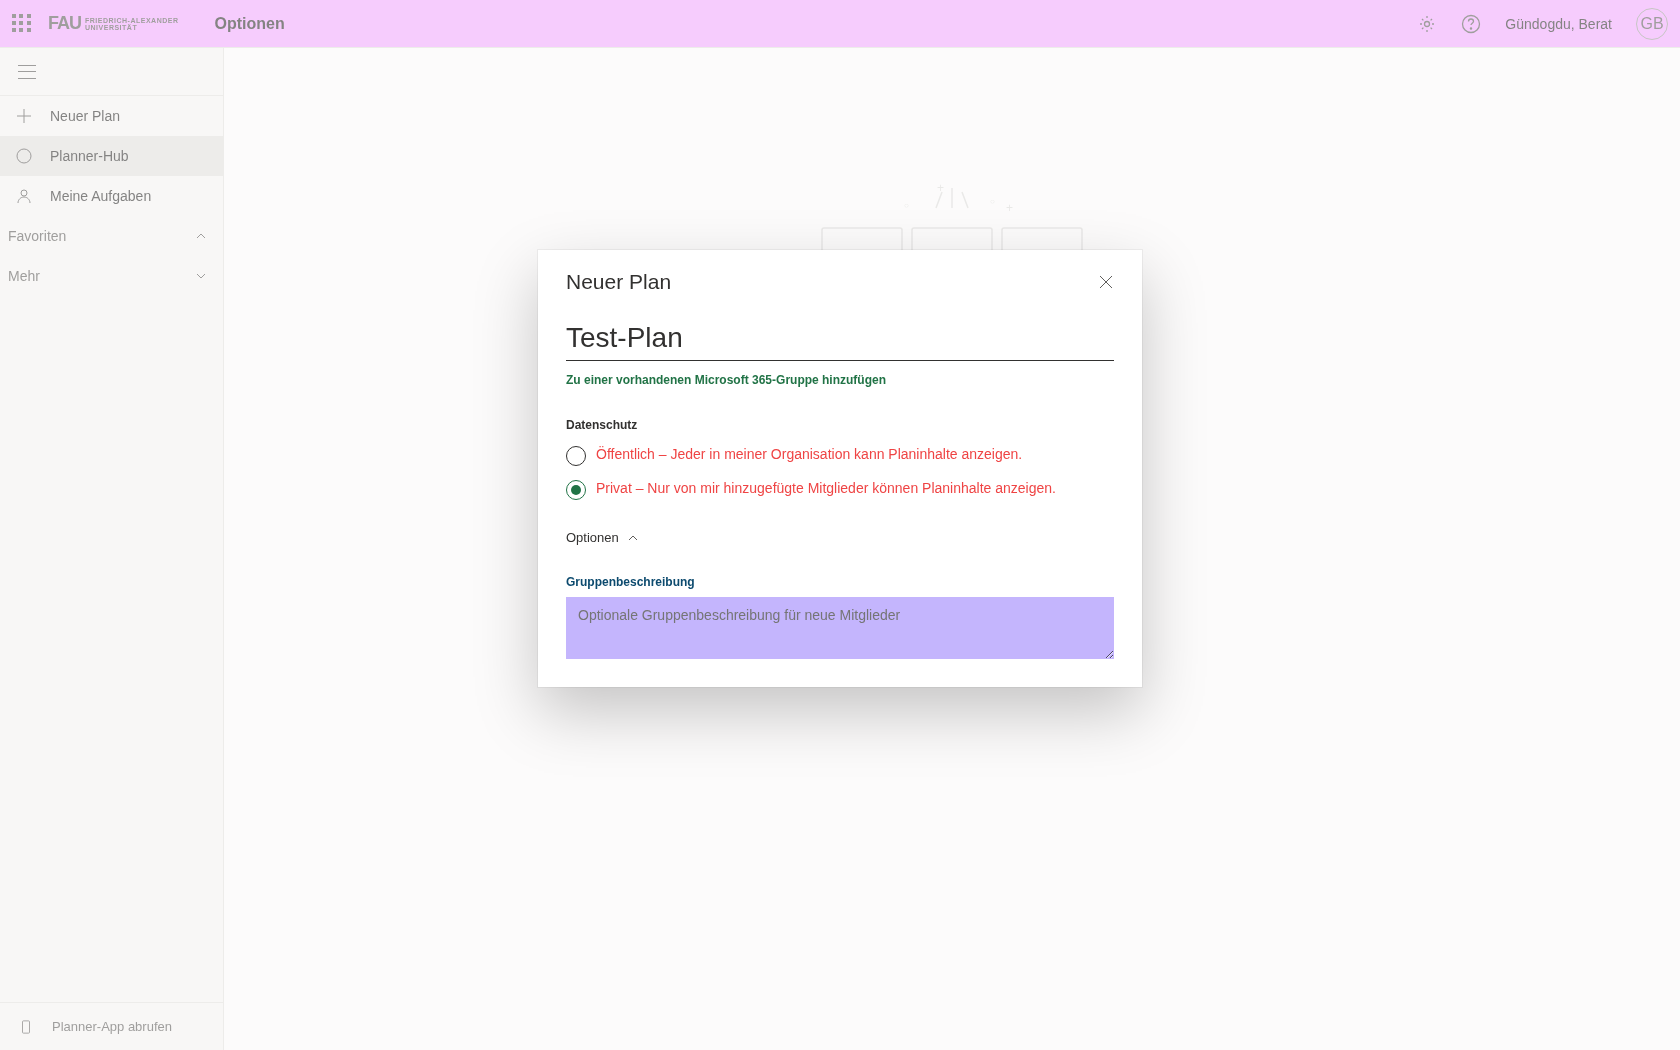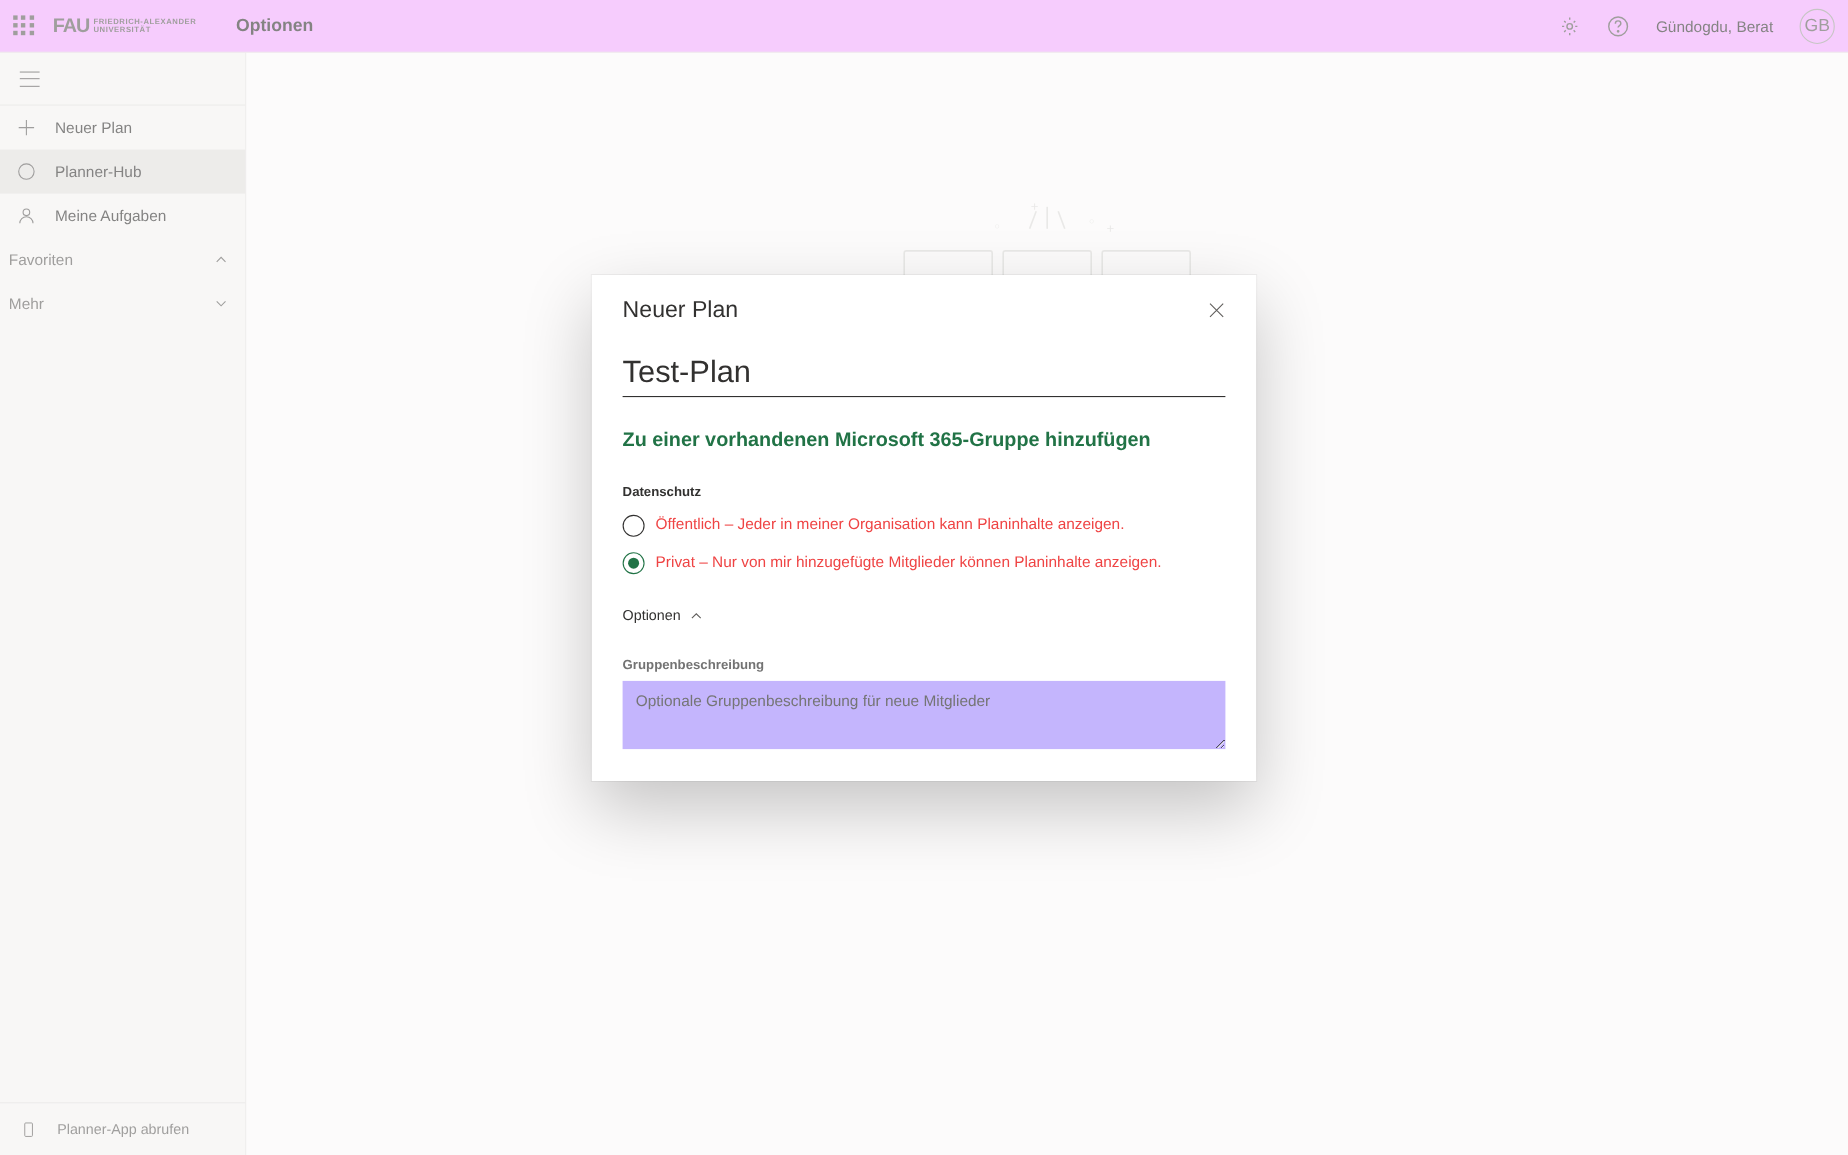--- a/index.html
+++ b/index.html
@@ -39,28 +39,28 @@
 .overlay { position: absolute; inset: 0; background: rgba(255,255,255,0.4); z-index: 5; }
 
 
 .dialog-wrap { position: fixed; inset: 0; display: flex; align-items: flex-start; justify-content: center; z-index: 10; padding-top: 250px; }
 .dialog { width: 604px; background: #fff; box-shadow: 0 25px 60px rgba(0,0,0,0.22), 0 0 0 1px rgba(0,0,0,0.05); }
 .dialog-header { display: flex; align-items: center; justify-content: space-between; padding: 20px 28px 4px 28px; }
 .dialog-title { font-size: 21px; font-weight: 400; color: #323130; }
 .close-btn { cursor: pointer; color: #605e5c; width: 16px; height: 16px; }
 .dialog-body { padding: 20px 28px 24px 28px; }
 .plan-input { width: 100%; border: none; border-bottom: 1px solid #323130; font-size: 28px; font-weight: 300; padding: 4px 0 6px 0; outline: none; color: #323130; background: transparent; }
-.link-text { color: #217346; font-size: 18px; font-weight: 600; margin-top: 28px; cursor: pointer; display: inline-block; }
+.link-text { color: #217346; font-size: 12px; font-weight: 600; margin-top: 12px; cursor: pointer; display: inline-block; }
 .section-label { font-size: 12px; font-weight: 600; color: #323130; margin-top: 30px; }
 .radio-row { display: flex; gap: 10px; margin-top: 14px; font-size: 14px; color: #ef4444; cursor: pointer; }
 .radio { width: 20px; height: 20px; border-radius: 50%; border: 1px solid #323130; display: flex; align-items: center; justify-content: center; flex-shrink: 0; }
 .radio.checked { border-color: #217346; }
 .radio.checked::after { content: ""; width: 10px; height: 10px; border-radius: 50%; background: #217346; }
 .options-toggle { display: flex; align-items: center; gap: 8px; font-size: 13px; color: #323130; margin-top: 30px; cursor: pointer; }
-.desc-label { font-size: 12px; font-weight: 600; color: #737373; margin-top: 30px; margin-bottom: 8px; }
+.desc-label { font-size: 12px; font-weight: 600; color: #0c4a6e; margin-top: 30px; margin-bottom: 8px; }
 .desc-textarea { width: 100%; height: 62px; background: #c4b5fd; border: none; padding: 10px 12px; font-size: 14px; color: #605e5c; resize: both; outline: none; font-family: inherit; }
 .dialog-footer { background: #498f6a; height: 56px; display: flex; align-items: center; justify-content: center; cursor: pointer; }
 .dialog-footer span { color: #fff; font-size: 14px; }
 
 svg { display: block; }
 </style>
 </head>
 <body>
 
 <div class="header">

